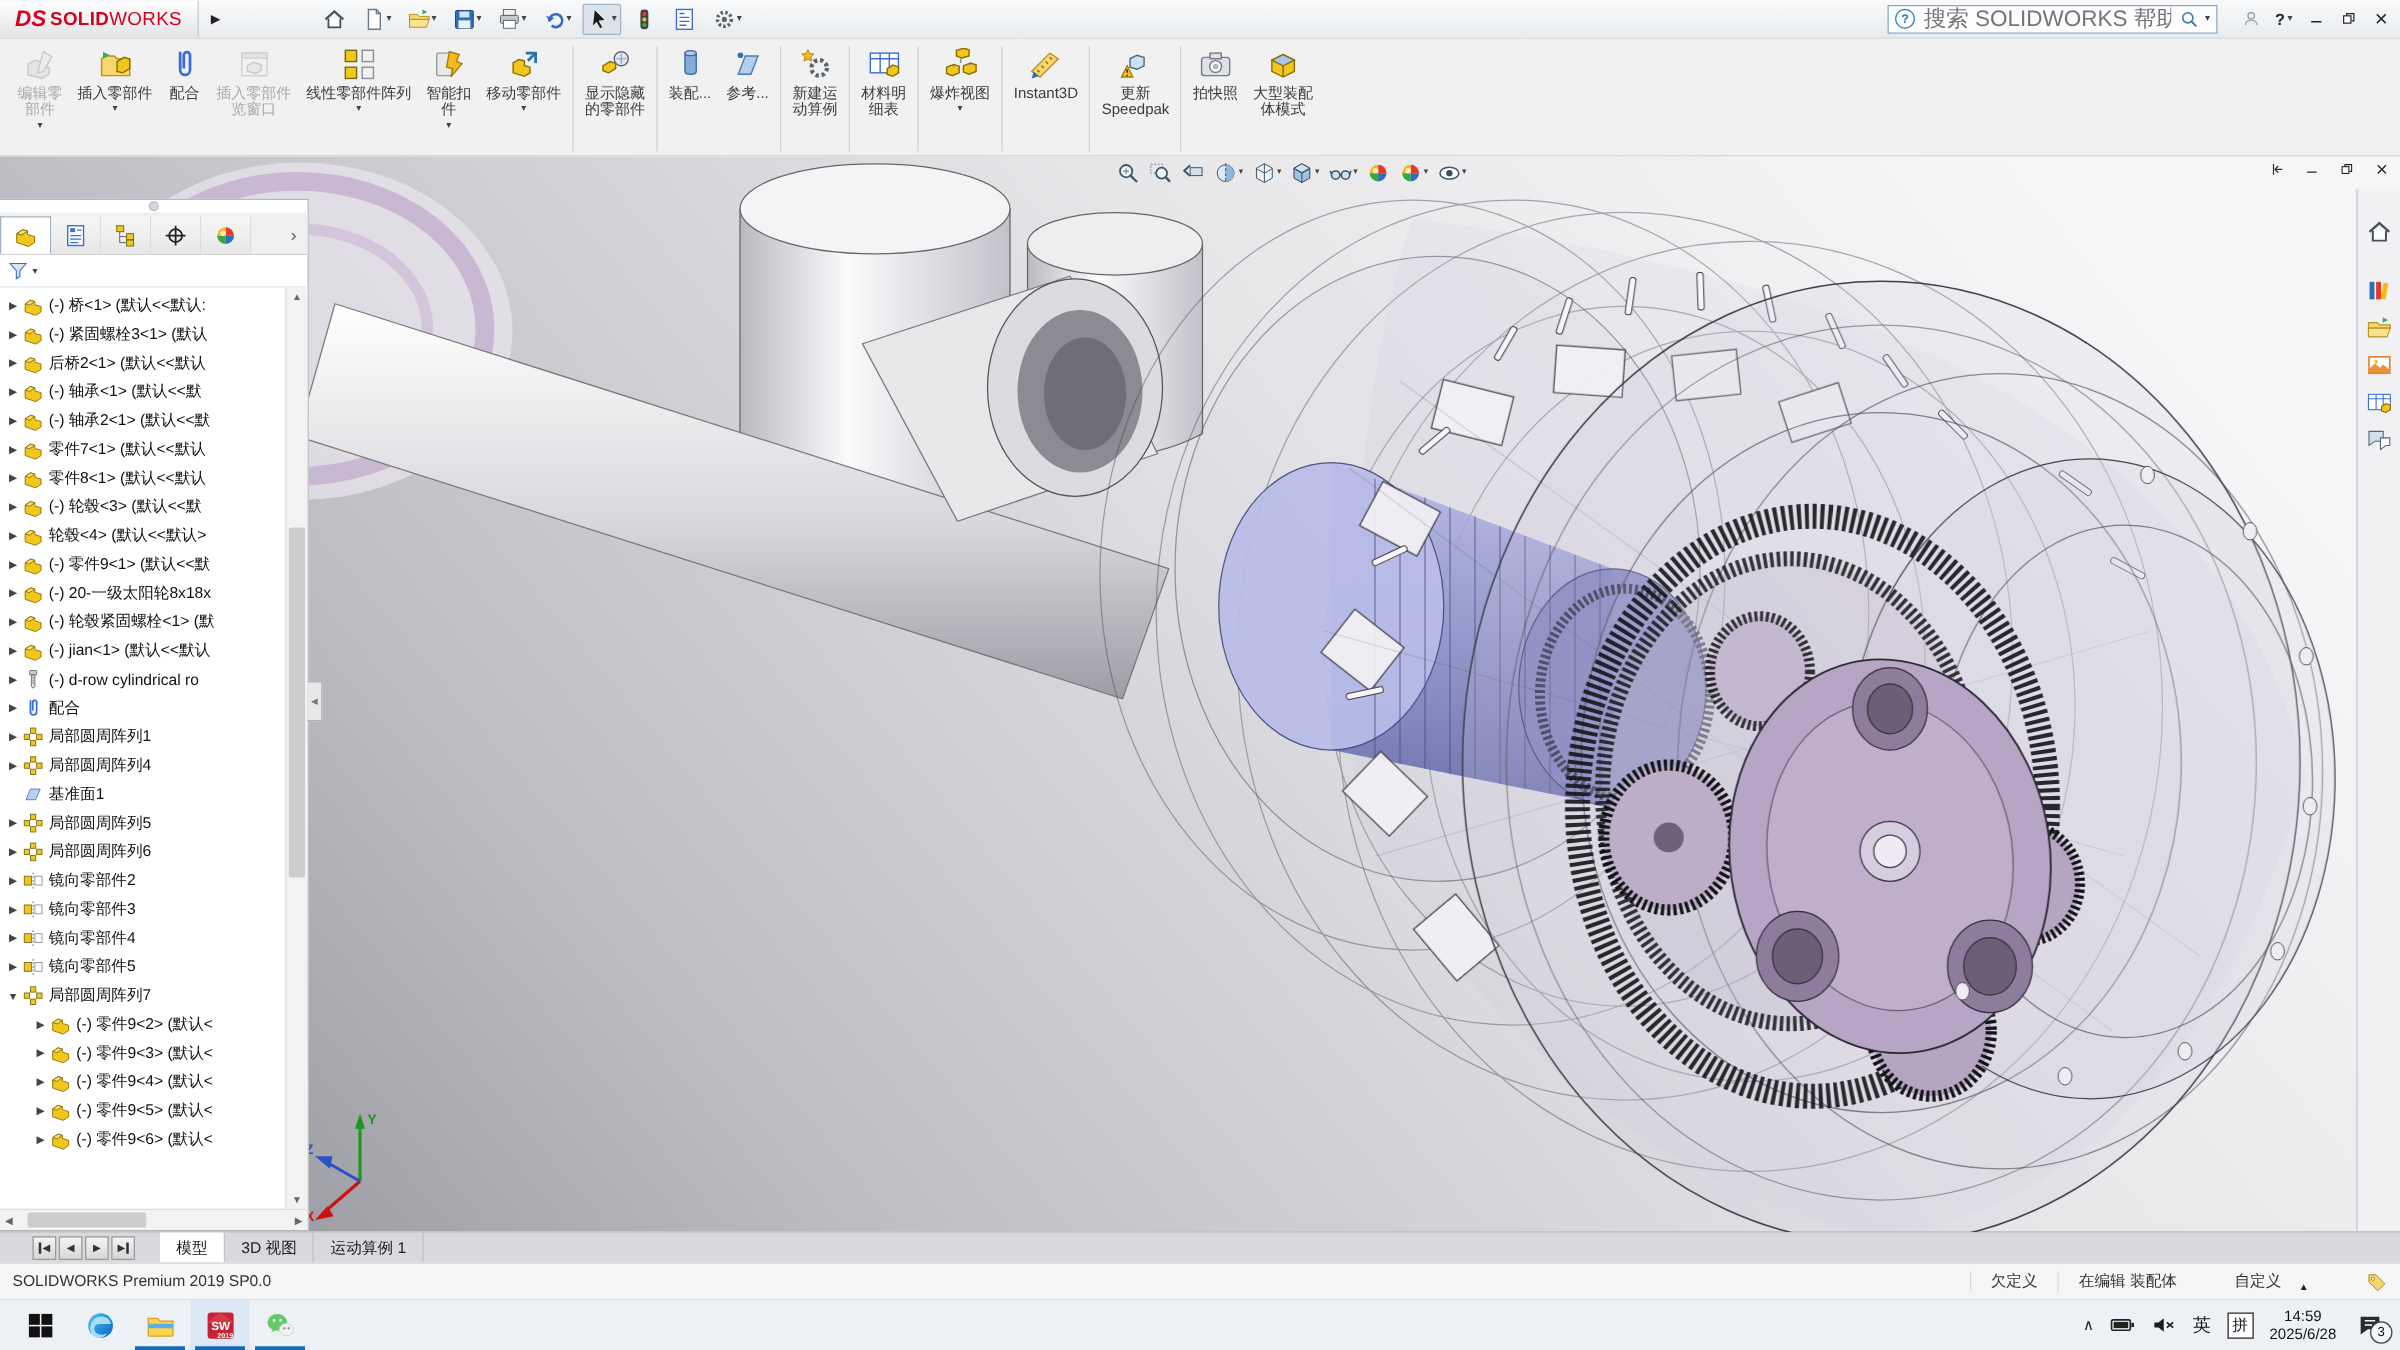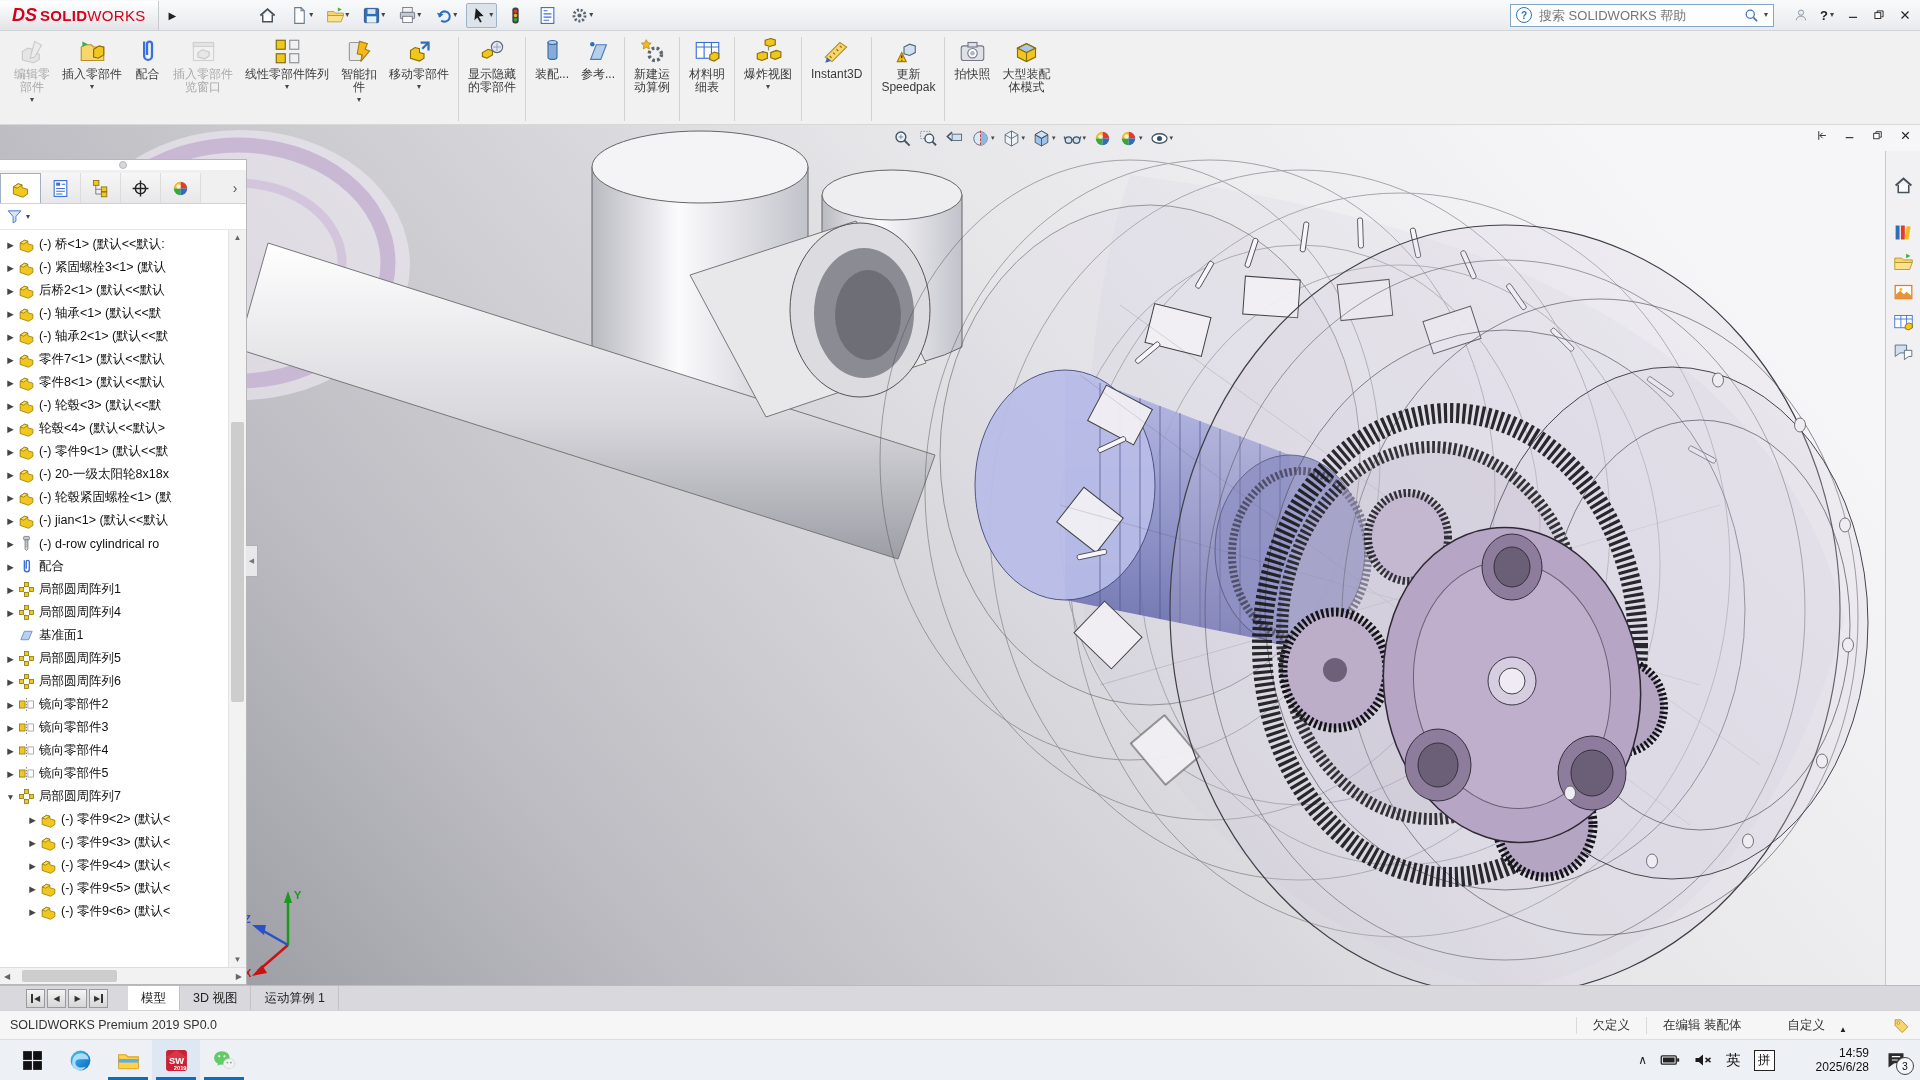--- a/index.html
+++ b/index.html
@@ -16,21 +16,21 @@
 .logo-main{font-size:15px;color:#d6001c;font-weight:bold;letter-spacing:.3px;}
 .logo-thin{font-weight:normal;margin-top:47px;}
 .logo-arrow{margin-left:10px;color:#222;font-size:10px;}
 .qa-toolbar{display:flex;align-items:center;gap:5px;margin-left:78px;}
 .qa-btn{display:flex;align-items:center;padding:2px 3px;border:1px solid transparent;border-radius:2px;}
 .qa-btn .ic{width:19px;height:19px;}
 .qa-btn.pressed{background:#dce3eb;border:1px solid #9db4ca;}
 .doc-title{position:absolute;left:0;right:0;text-align:center;font-size:13px;color:#333;pointer-events:none;}
 .search-box{position:absolute;right:146px;width:252px;height:21px;background:#fdfdfe;border:1px solid #85a7c7;display:flex;align-items:center;padding:0 5px;gap:5px;}
 .search-q{width:14px;height:14px;border-radius:50%;border:1.5px solid #2a7ab8;color:#2a7ab8;font-size:10px;display:flex;align-items:center;justify-content:center;font-weight:bold;flex:none;}
-.search-input{border:none;outline:none;flex:1;font-size:13px;color:#444;background:transparent;font-family:inherit;min-width:0;}
+.search-input{border:none;outline:none;flex:1;font-size:18px;color:#444;background:transparent;font-family:inherit;min-width:0;}
 .search-box .ic{width:15px;height:15px;flex:none;}
 .win-ctrl{position:absolute;right:8px;display:flex;align-items:center;gap:12px;}
 .win-ctrl .ic{width:14px;height:14px;}
 .help-q{font-size:13px;color:#222;font-weight:bold;display:flex;align-items:center;gap:2px;}
 
 
 .ribbon{height:90px;background:#f1f1f1;display:flex;align-items:stretch;padding:3px 4px 0 8px;border-bottom:1px solid #d8d8d8;position:relative;z-index:8;flex:none;}
 .rbtn{display:flex;flex-direction:column;align-items:center;justify-content:flex-start;padding:4px 6px 1px;color:#3b3b3b;font-size:12px;text-align:center;}
 .rbtn .ric{width:27px;height:27px;margin-bottom:3px;flex:none;}
 .rlabel{white-space:pre-line;line-height:13px;}
@@ -103,21 +103,21 @@
 .tb-apps{display:flex;height:100%;padding-left:8px;}
 .tb-app{width:48px;height:100%;display:flex;align-items:center;justify-content:center;position:relative;}
 .tb-app .ic{width:25px;height:25px;}
 .tb-app.active::after{content:"";position:absolute;bottom:0;left:4px;right:4px;height:3px;background:#0f6cbd;}
 .tb-app.focused{background:#dde8f4;}
 .tb-tray{margin-left:auto;display:flex;align-items:center;gap:13px;padding-right:14px;height:100%;}
 .tray-chevron{font-size:12px;color:#222;}
 .tb-tray .ic{width:20px;height:20px;}
 .ime{font-size:14.5px;color:#111;}
 .ime-box{width:19px;height:19px;border:1.5px solid #222;background:#fff;display:flex;align-items:center;justify-content:center;font-size:12.5px;color:#111;}
-.clock{text-align:right;font-size:12px;line-height:14px;color:#111;margin-left:28px;}
+.clock{text-align:center;font-size:12px;line-height:14px;color:#111;}
 .notif{position:relative;margin-left:4px;}
 .badge{position:absolute;right:-8px;bottom:-5px;width:16px;height:16px;border-radius:50%;background:#f3f6fa;border:1.5px solid #444;font-size:10.5px;display:flex;align-items:center;justify-content:center;color:#111;}
 </style>
 </head>
 <body>
 
 <svg width="0" height="0" style="position:absolute" aria-hidden="true">
 <defs>
 <linearGradient id="gEdge" x1="0" y1="0" x2="1" y2="1">
         <stop offset="0" stop-color="#45c5f2"></stop>

